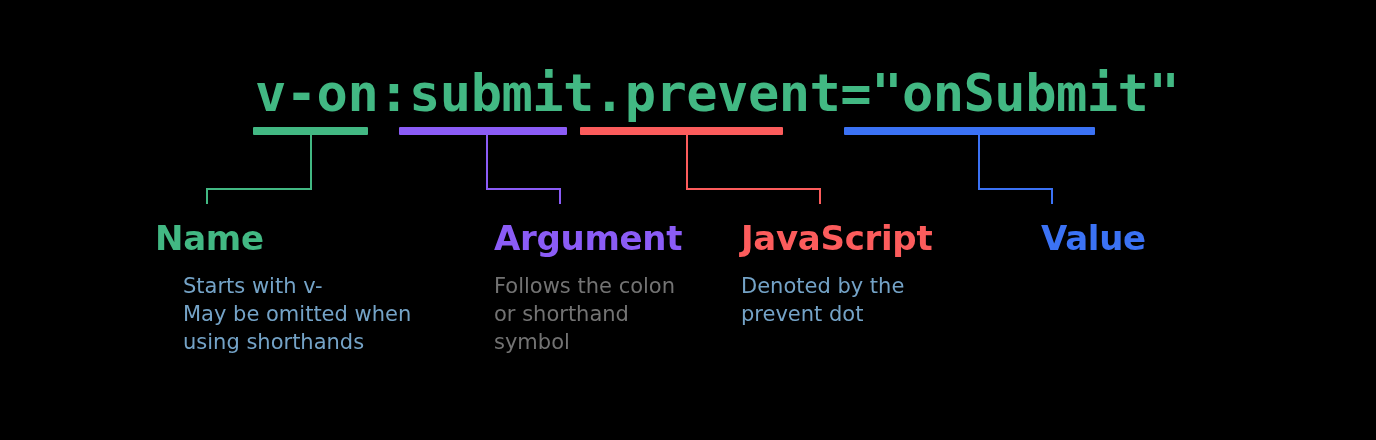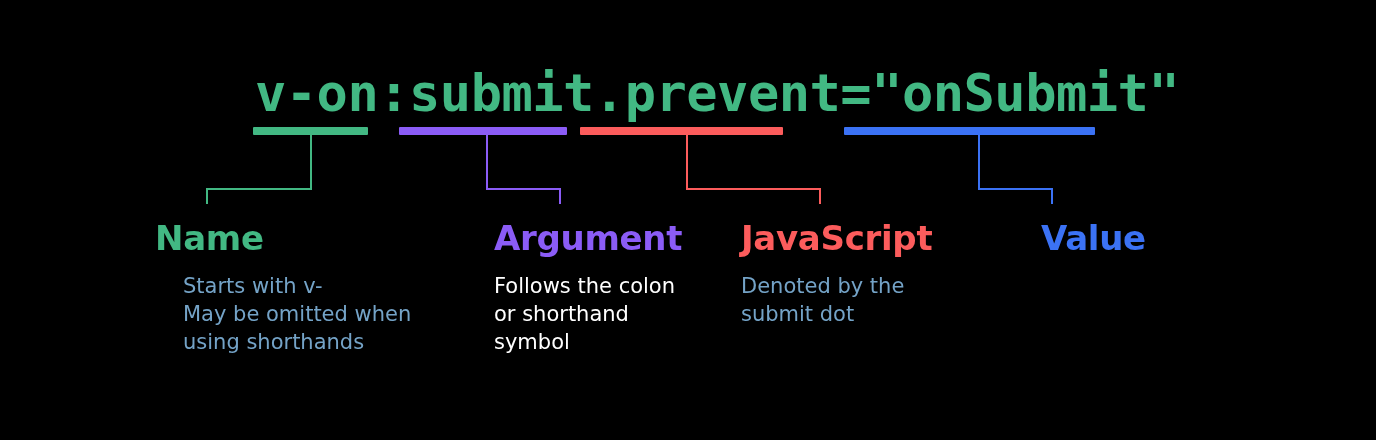--- a/index.html
+++ b/index.html
@@ -92,27 +92,27 @@
 
   <div id="columns">
       <div class="col" style="left: 155px;">
         <div class="col-title" style="color: rgb(66, 184, 131);">Name</div>
         <div class="col-desc" style="color: rgb(116, 163, 199); margin-left: 28px;">Starts with v-
 May be omitted when
 using shorthands</div>
       </div>
       <div class="col" style="left: 494px;">
         <div class="col-title" style="color: rgb(139, 92, 246);">Argument</div>
-        <div class="col-desc" style="color: #ffffff;">Follows the colon
+        <div class="col-desc" style="color: #737373;">Follows the colon
 or shorthand
 symbol</div>
       </div>
       <div class="col" style="left: 741px;">
         <div class="col-title" style="color: rgb(252, 92, 92);">JavaScript</div>
         <div class="col-desc" style="color: rgb(116, 163, 199);">Denoted by the
-submit dot</div>
+prevent dot</div>
       </div>
       <div class="col" style="left: 1005px; margin-left: 36px;">
         <div class="col-title" style="color: rgb(59, 114, 245);">Value</div>
       </div>
     </div>
 
 </div>
 
 </body></html>

